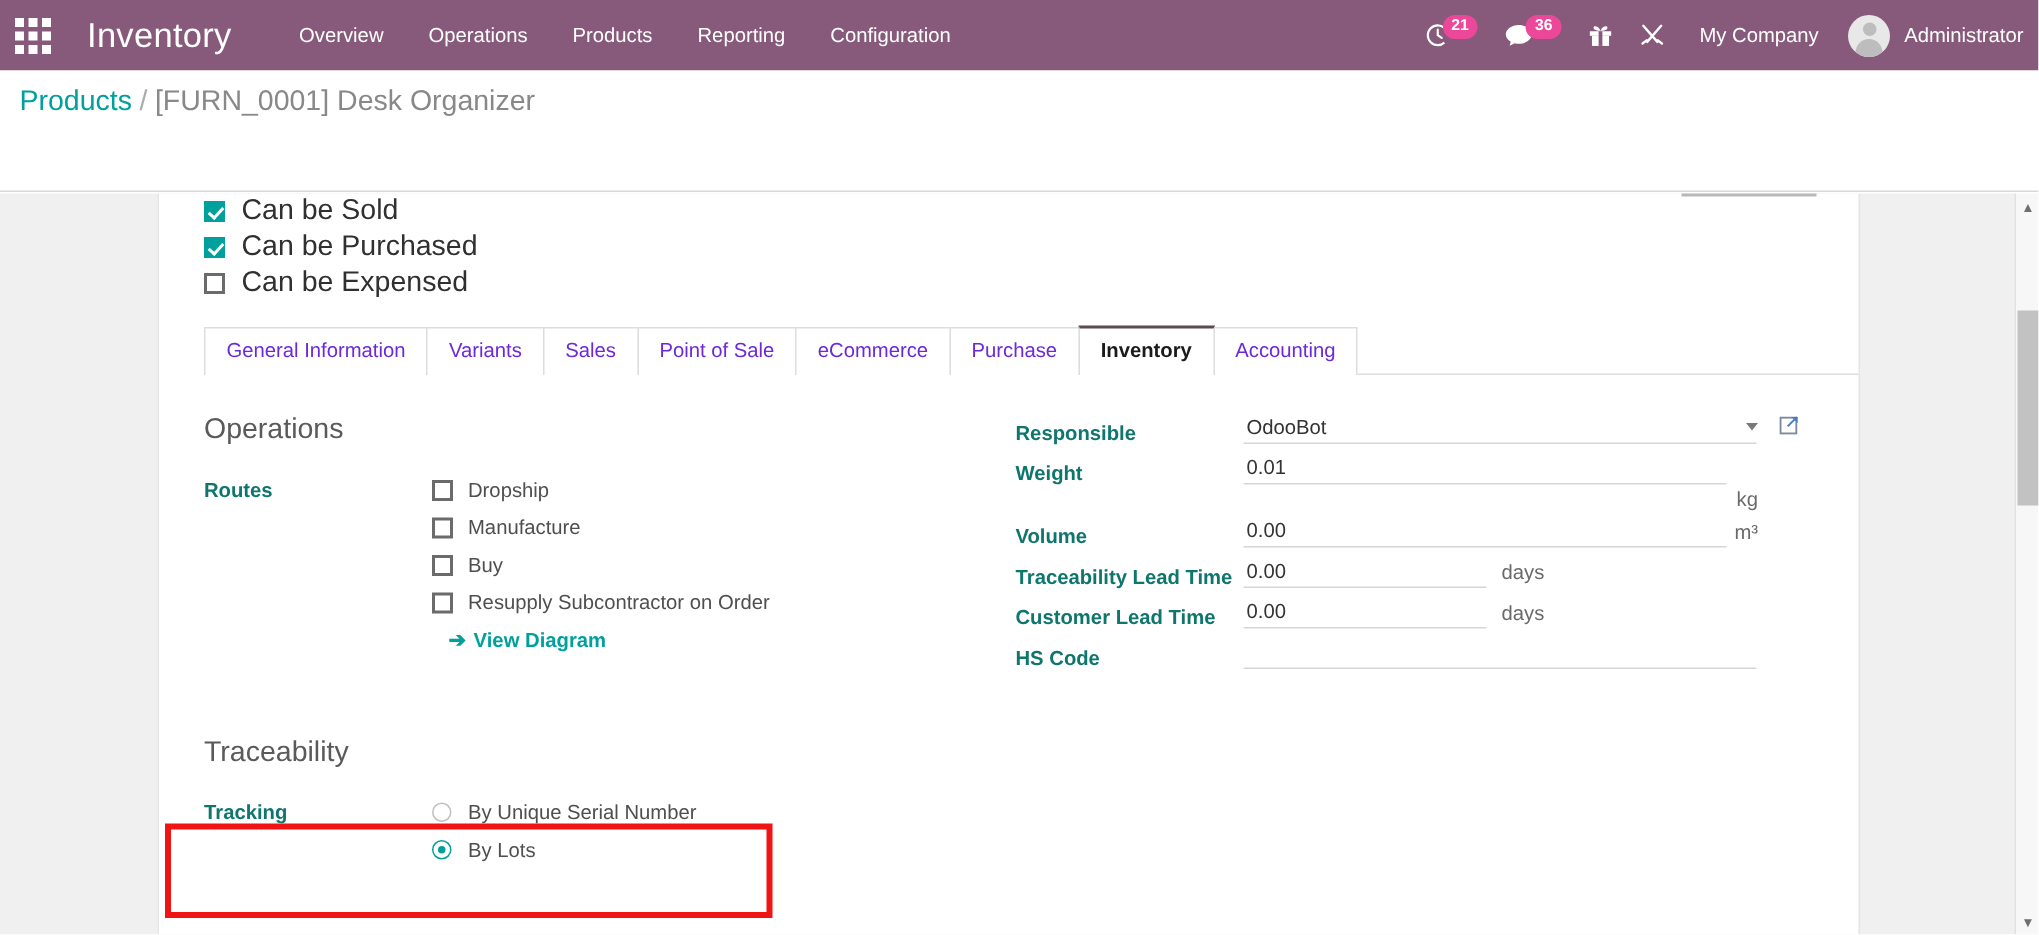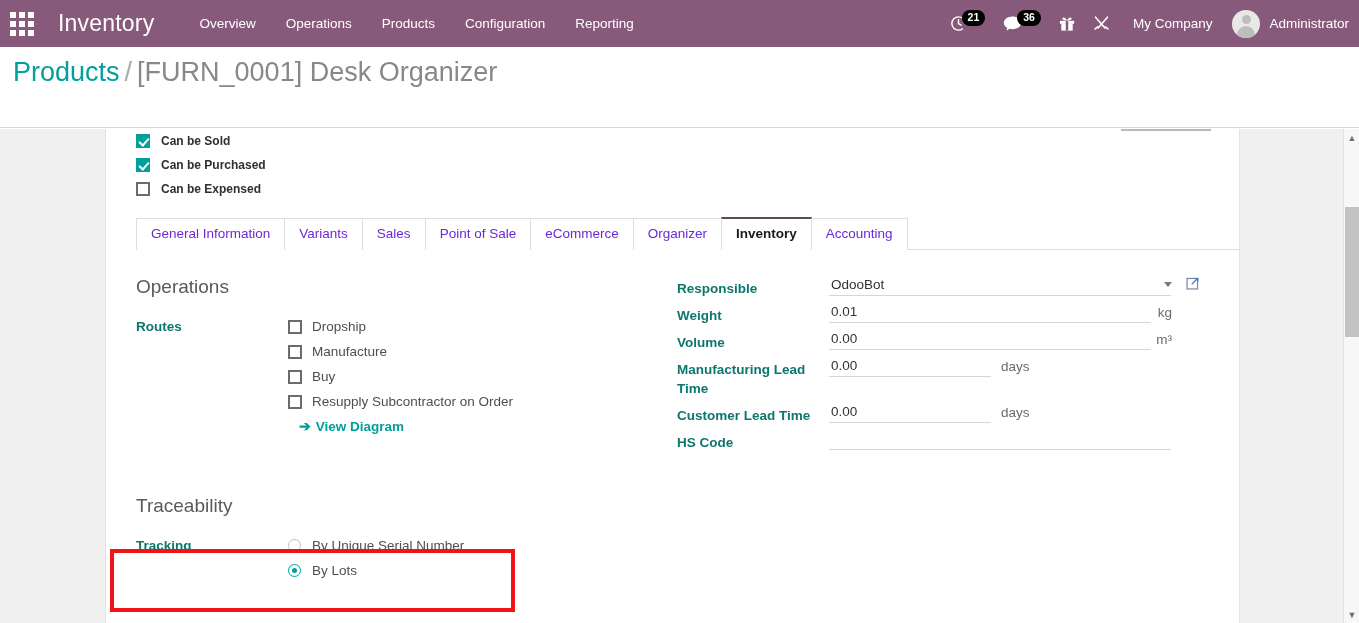--- a/index.html
+++ b/index.html
@@ -45,21 +45,21 @@
   .nav-right {
     margin-left: auto; display: flex; align-items: center;
     height: 47px; padding-right: 10px;
   }
   .sysicon {
     position: relative; margin: 0 9px;
     display: flex; align-items: center; cursor: pointer;
   }
   .sysicon svg { display: block; }
   .badge {
-    background: #000000; color: #fff;
+    background: #ec4899; color: #fff;
     font-size: 10.5px; font-weight: bold;
     border-radius: 9px; padding: 1px 6px 2px 6px;
     margin-left: -5px; line-height: 13px;
     position: relative; top: -6px;
   }
   .my-company {
     font-size: 13.5px; color: #fff; margin-left: 14px; margin-right: 6px;
     cursor: pointer; white-space: nowrap;
   }
   .user-zone { display: flex; align-items: center; margin-left: 14px; cursor: pointer; }
@@ -80,21 +80,21 @@
 
   
   .control-panel {
     position: absolute; top: 47px; left: 0;
     width: 1359px; height: 81px;
     background: #ffffff;
     border-bottom: 1px solid #d8d8d8;
   }
   .breadcrumb {
     position: absolute; top: 10px; left: 13px;
-    font-size: 27px; color: #777777; white-space: nowrap;
+    font-size: 19px; color: #777777; white-space: nowrap;
   }
   .breadcrumb .crumb-link { color: #00A09D; cursor: pointer; }
   .breadcrumb .crumb-sep { color: #aaaaaa; margin: 0 5px; }
   .breadcrumb .crumb-current { color: #888888; }
 
   .actions { position: absolute; top: 93px; left: 13px; display: flex; align-items: center; }
   .btn-save {
     background: #00A09D; color: #ffffff;
     font-size: 12px; font-weight: bold; letter-spacing: .4px;
     padding: 6px 13px; border: none; cursor: pointer;
@@ -138,21 +138,21 @@
     width: 14px; height: 14px; margin-right: 11px;
     border: 2px solid #6b6b6b; background: #ffffff;
     display: inline-block; position: relative; cursor: pointer; flex: none;
   }
   .cbox.on { background: #00A09D; border-color: #00A09D; }
   .cbox.on::after {
     content: ""; position: absolute; left: 2.5px; top: 0px;
     width: 4px; height: 8px; border: solid #fff;
     border-width: 0 2px 2px 0; transform: rotate(42deg);
   }
-  .check-label { font-size: 12px; font-weight: bold; color: #303030; white-space: nowrap; }
+  .check-label { font-size: 19px; font-weight: normal; color: #303030; white-space: nowrap; }
 
   
   .tabs {
     margin-top: 17px; margin-left: 30px;
     display: flex; align-items: flex-end;
     border-bottom: 1px solid #dddddd; height: 32px;
     width: calc(100% - 30px);
   }
   .tab {
     font-size: 13.5px; color: #6d28d9;
@@ -271,22 +271,22 @@
       <i></i>
       <i></i>
       <i></i>
       <i></i>
   </div>
   <div class="brand">Inventory</div>
   <div class="nav-menu">
     <div class="nav-item">Overview</div>
     <div class="nav-item">Operations</div>
     <div class="nav-item">Products</div>
+    <div class="nav-item">Reporting</div>
     <div class="nav-item">Configuration</div>
-    <div class="nav-item">Reporting</div>
   </div>
 
   <div class="nav-right">
     <div class="sysicon">
       <svg width="17" height="17" viewBox="0 0 20 20">
         <path d="M10 2.2a7.8 7.8 0 1 0 0 15.6 7.8 7.8 0 0 0 0-15.6z" fill="none" stroke="#ffffff" stroke-width="1.7" stroke-dasharray="30 8"></path>
         <path d="M10 5.6V10l3.1 2" fill="none" stroke="#ffffff" stroke-width="1.7" stroke-linecap="round"></path>
       </svg>
       <span class="badge">21</span>
     </div>
@@ -351,21 +351,21 @@
       <span class="cbox"></span>
       <span class="check-label">Can be Expensed</span>
     </div>
 
     <div class="tabs">
       <div class="tab">General Information</div>
       <div class="tab">Variants</div>
       <div class="tab">Sales</div>
       <div class="tab">Point of Sale</div>
       <div class="tab">eCommerce</div>
-      <div class="tab">Organizer</div>
+      <div class="tab">Purchase</div>
       <div class="tab active">Inventory</div>
       <div class="tab">Accounting</div>
     </div>
 
     <div class="form-wrap">
 
       <div class="col-left">
         <div class="group-title">Operations</div>
 
         <div class="frow">
@@ -411,36 +411,36 @@
                   <path d="M6.6 9.4L13.6 2.4" stroke="#4a79c4" stroke-width="1.5"></path>
                   <path d="M9.6 2.2h4.6v4.6z" fill="#4a79c4"></path>
                 </svg>
               </span>
             </div>
           </div>
         </div>
 
         <div class="frow logi-row-weight">
           <div class="flabel">Weight</div>
-          <div class="fval" style="width:371px;">
+          <div class="fval" style="width:371px;flex-direction:column;">
             <input class="inp inp-long" value="0.01" style="">
             <span class="unit unit-right">kg</span>
           </div>
         </div>
 
         <div class="frow logi-row-weight">
           <div class="flabel">Volume</div>
           <div class="fval" style="width:371px;">
             <input class="inp inp-long" value="0.00" style="">
             <span class="unit unit-right">m³</span>
           </div>
         </div>
 
         <div class="frow">
-          <div class="flabel wrap">Manufacturing Lead Time</div>
+          <div class="flabel wrap">Traceability Lead Time</div>
           <div class="fval">
             <input class="inp inp-mid" value="0.00" style="">
             <span class="unit">days</span>
           </div>
         </div>
 
         <div class="frow">
           <div class="flabel">Customer Lead Time</div>
           <div class="fval">
             <input class="inp inp-mid" value="0.00" style="">

